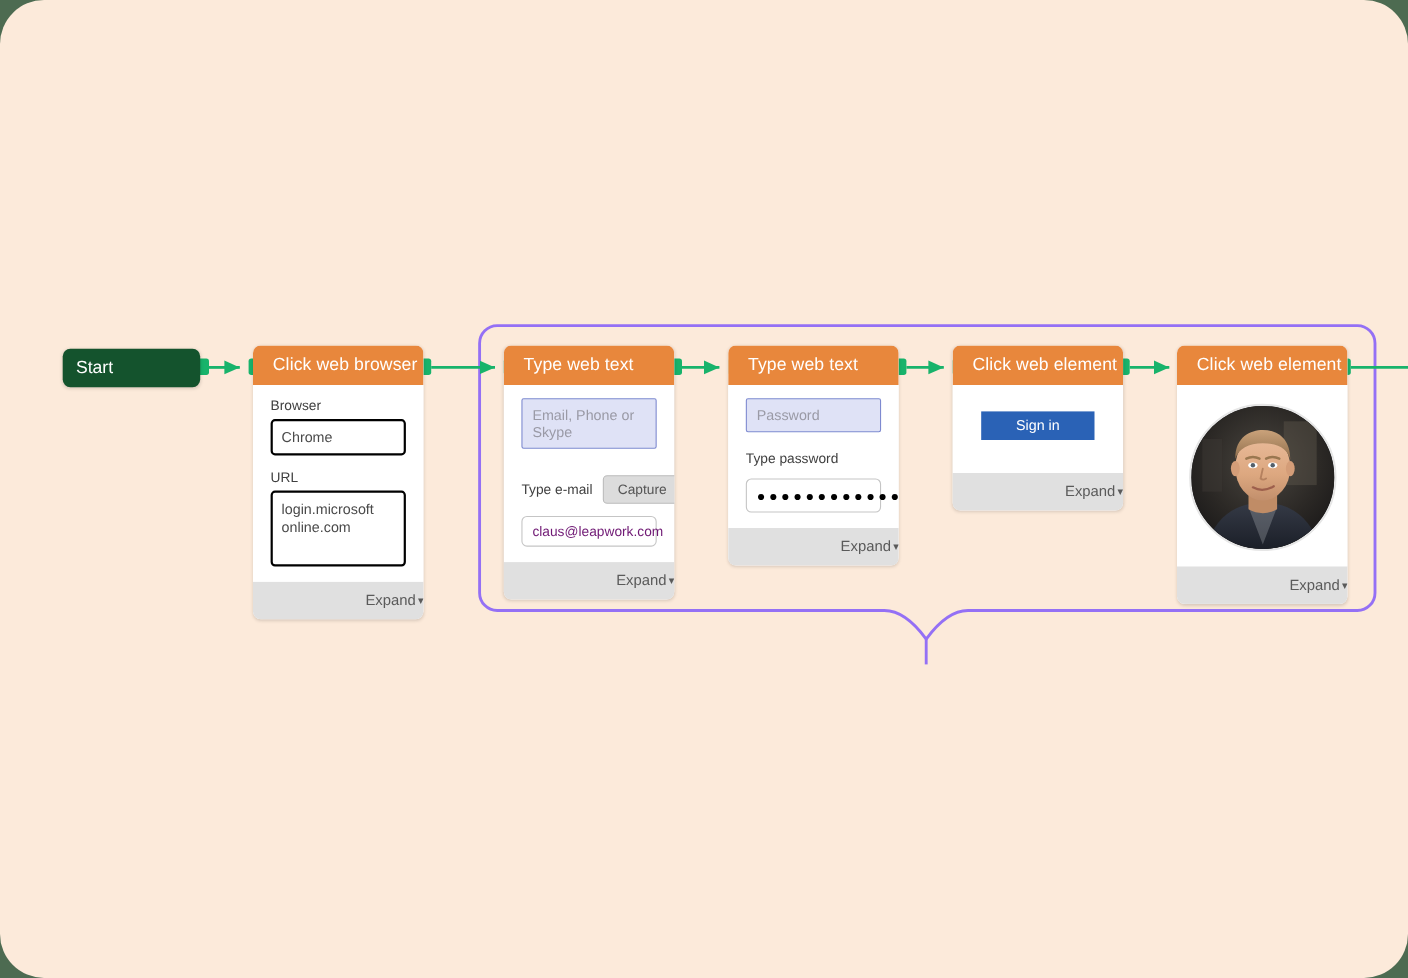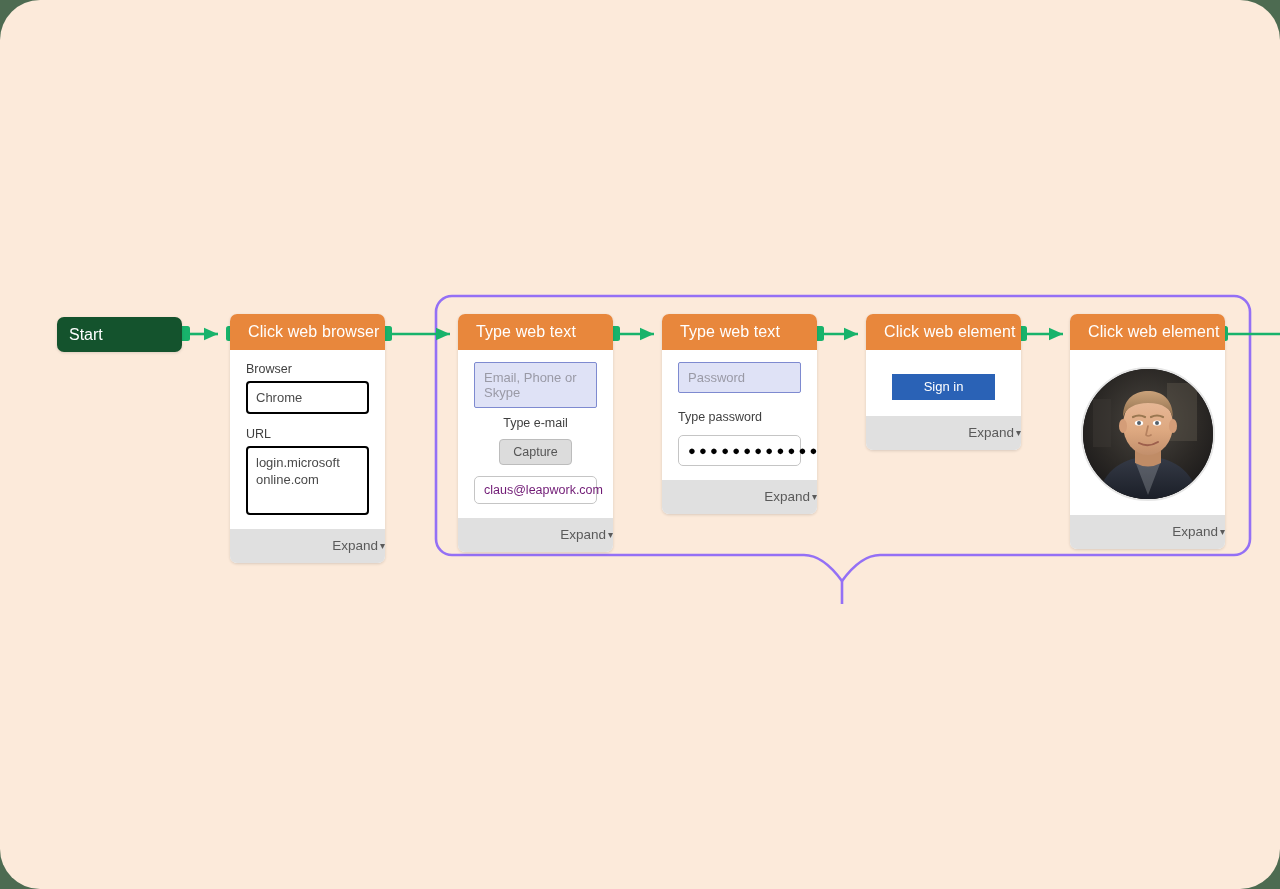--- a/index.html
+++ b/index.html
@@ -109,22 +109,21 @@
     border-radius: 2px;
     font-size: 13px;
     color: #9a9aa6;
     padding: 7px 9px;
     box-sizing: border-box;
   }
   .cap-row {
     display: flex;
     align-items: center;
     gap: 9px;
-    margin-top: 8px;
-    flex-direction: column;
+    margin-top: 24px;
   }
   .cap-label {
     font-size: 12.5px;
     color: #3f3f3f;
     white-space: nowrap;
   }
   .cap-btn {
     background: #dcdcdc;
     border: 1px solid #bcbcbc;
     border-radius: 4px;
@@ -156,21 +155,21 @@
   }
   .plain-label {
     font-size: 12.5px;
     color: #3f3f3f;
     margin-top: 17px;
   }
 
   
   .signin-btn {
     display: block;
-    margin: 10px auto 6px auto;
+    margin: 10px auto 20px auto;
     background: #2a62b6;
     color: #ffffff;
     font-size: 13px;
     width: 103px;
     height: 26px;
     line-height: 26px;
     text-align: center;
     border: 0;
   }
 

